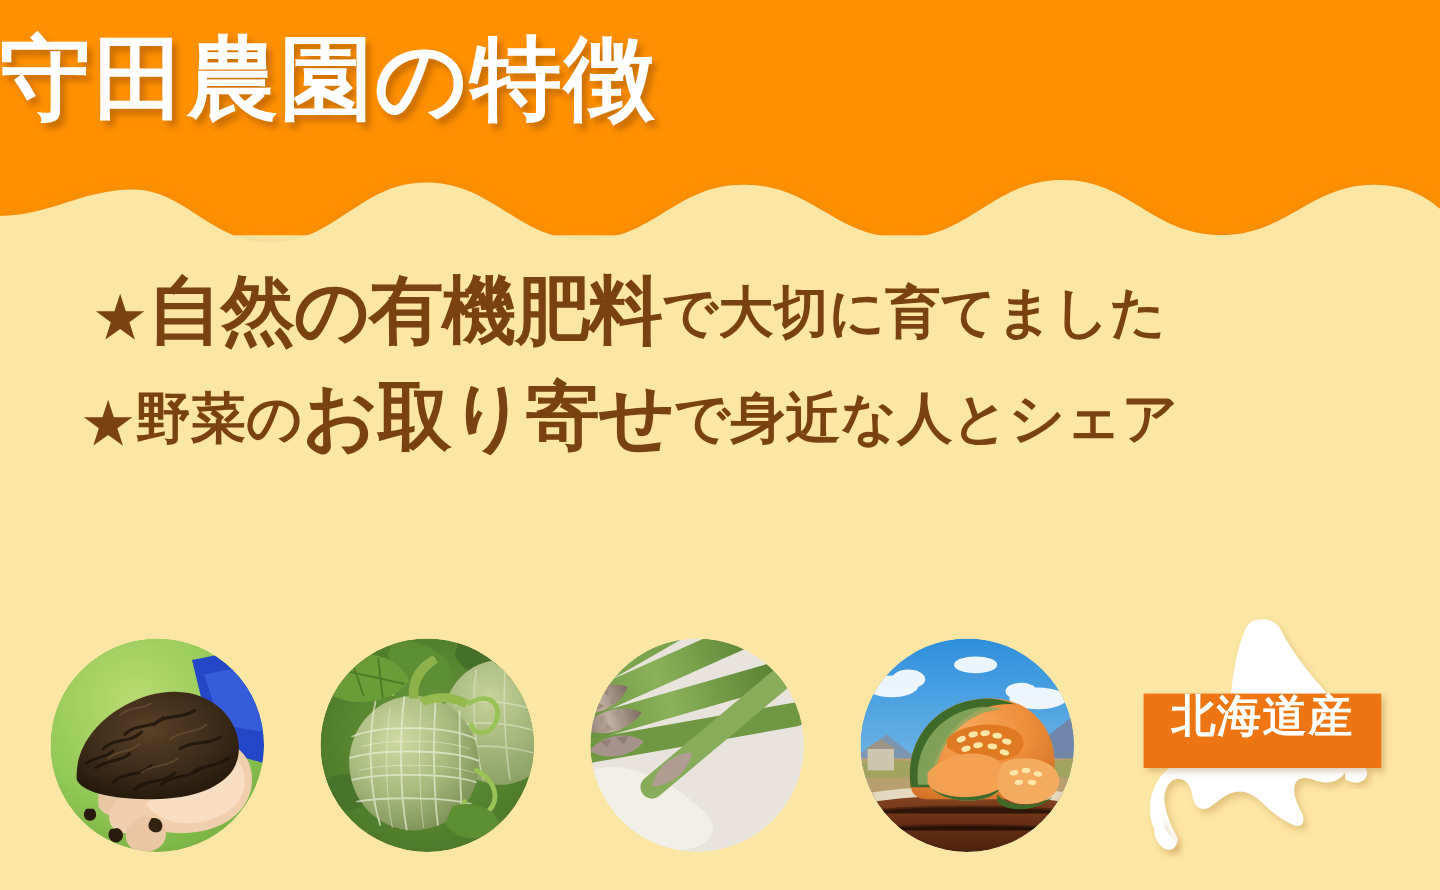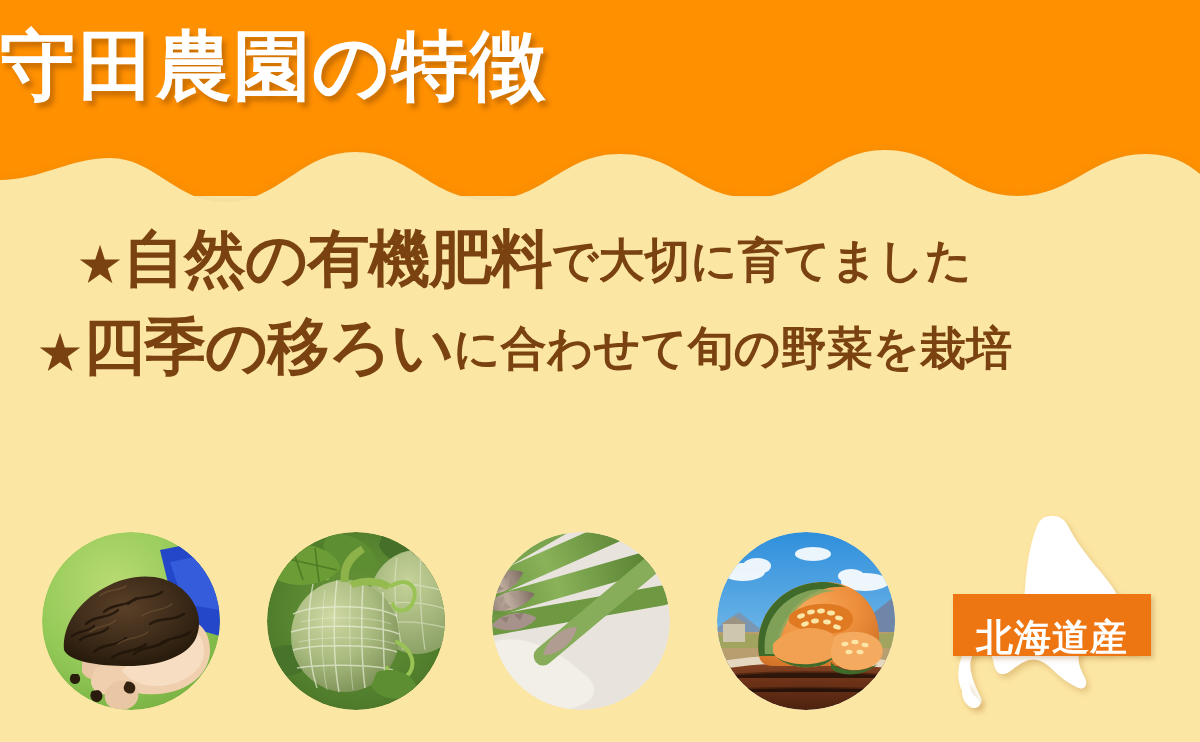--- a/index.html
+++ b/index.html
@@ -134,24 +134,23 @@
   .hokkaido-map svg { display: block; width: 240px; height: 215px; }
 
   .origin-badge {
     position: absolute;
     left: 18px;
     top: 66px;
     width: 198px;
     height: 62px;
     background: #ee7612;
     display: flex;
-    align-items: flex-end;
+    align-items: flex-start;
     justify-content: center;
     box-shadow: 3px 3px 5px rgba(140, 80, 10, 0.25);
-    margin-top: 16px;
   }
   .origin-badge-label {
     color: #ffffff;
     font-family: "DejaVu Serif", "Liberation Serif", serif;
     font-size: 37px;
     font-weight: 700;
     letter-spacing: 1px;
     line-height: 1;
     white-space: nowrap;
   }
@@ -187,24 +186,24 @@
                L1200,110 L0,110 Z" fill="#fce6a4"></path>
     </svg>
   </div>
 
   <div class="features">
 
     <div class="feature-line l1">
       <span class="star-icon">★</span><span class="txt-big">自然の有機肥料</span><span class="txt-small">で大切に育てました</span>
     </div>
 
-
-    <div class="feature-line l3">
-      <span class="star-icon">★</span><span class="txt-big">四季の移ろい</span><span class="txt-small">に合わせて旬の野菜を栽培</span>
-    </div>
+    <div class="feature-line l2">
+      <span class="star-icon">★</span><span class="txt-small">野菜の</span><span class="txt-big">お取り寄せ</span><span class="txt-small">で身近な人とシェア</span>
+    </div>
+
 
   </div>
 
   <div class="photo-strip">
 
     <div class="photo-circle">
       <svg viewBox="0 0 178 178" xmlns="http://www.w3.org/2000/svg">
         <defs>
           <radialGradient id="g1bg" cx="40%" cy="30%" r="85%">
             <stop offset="0%" stop-color="#b8db72"></stop>

